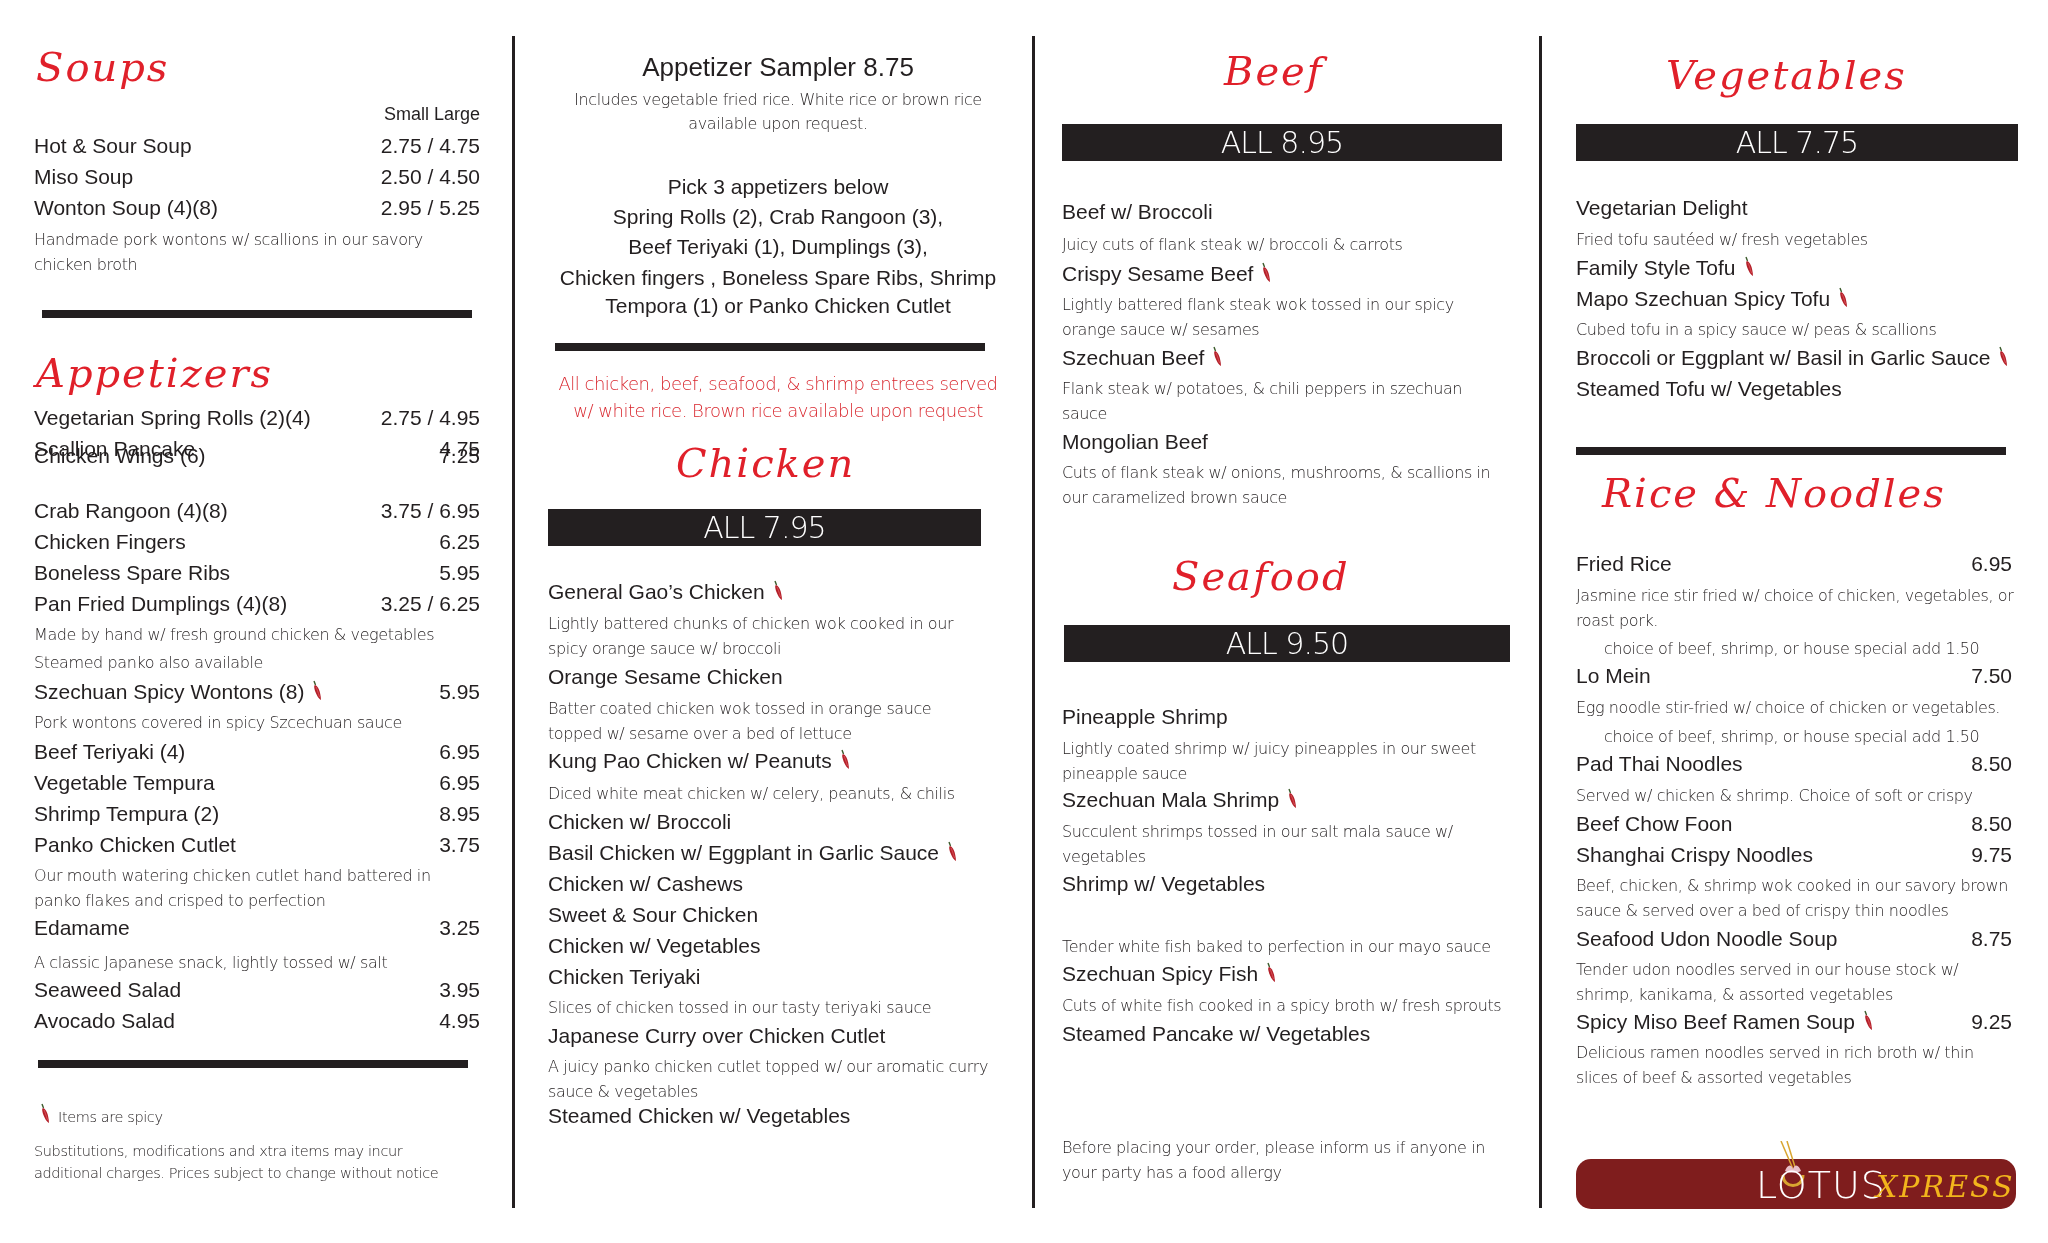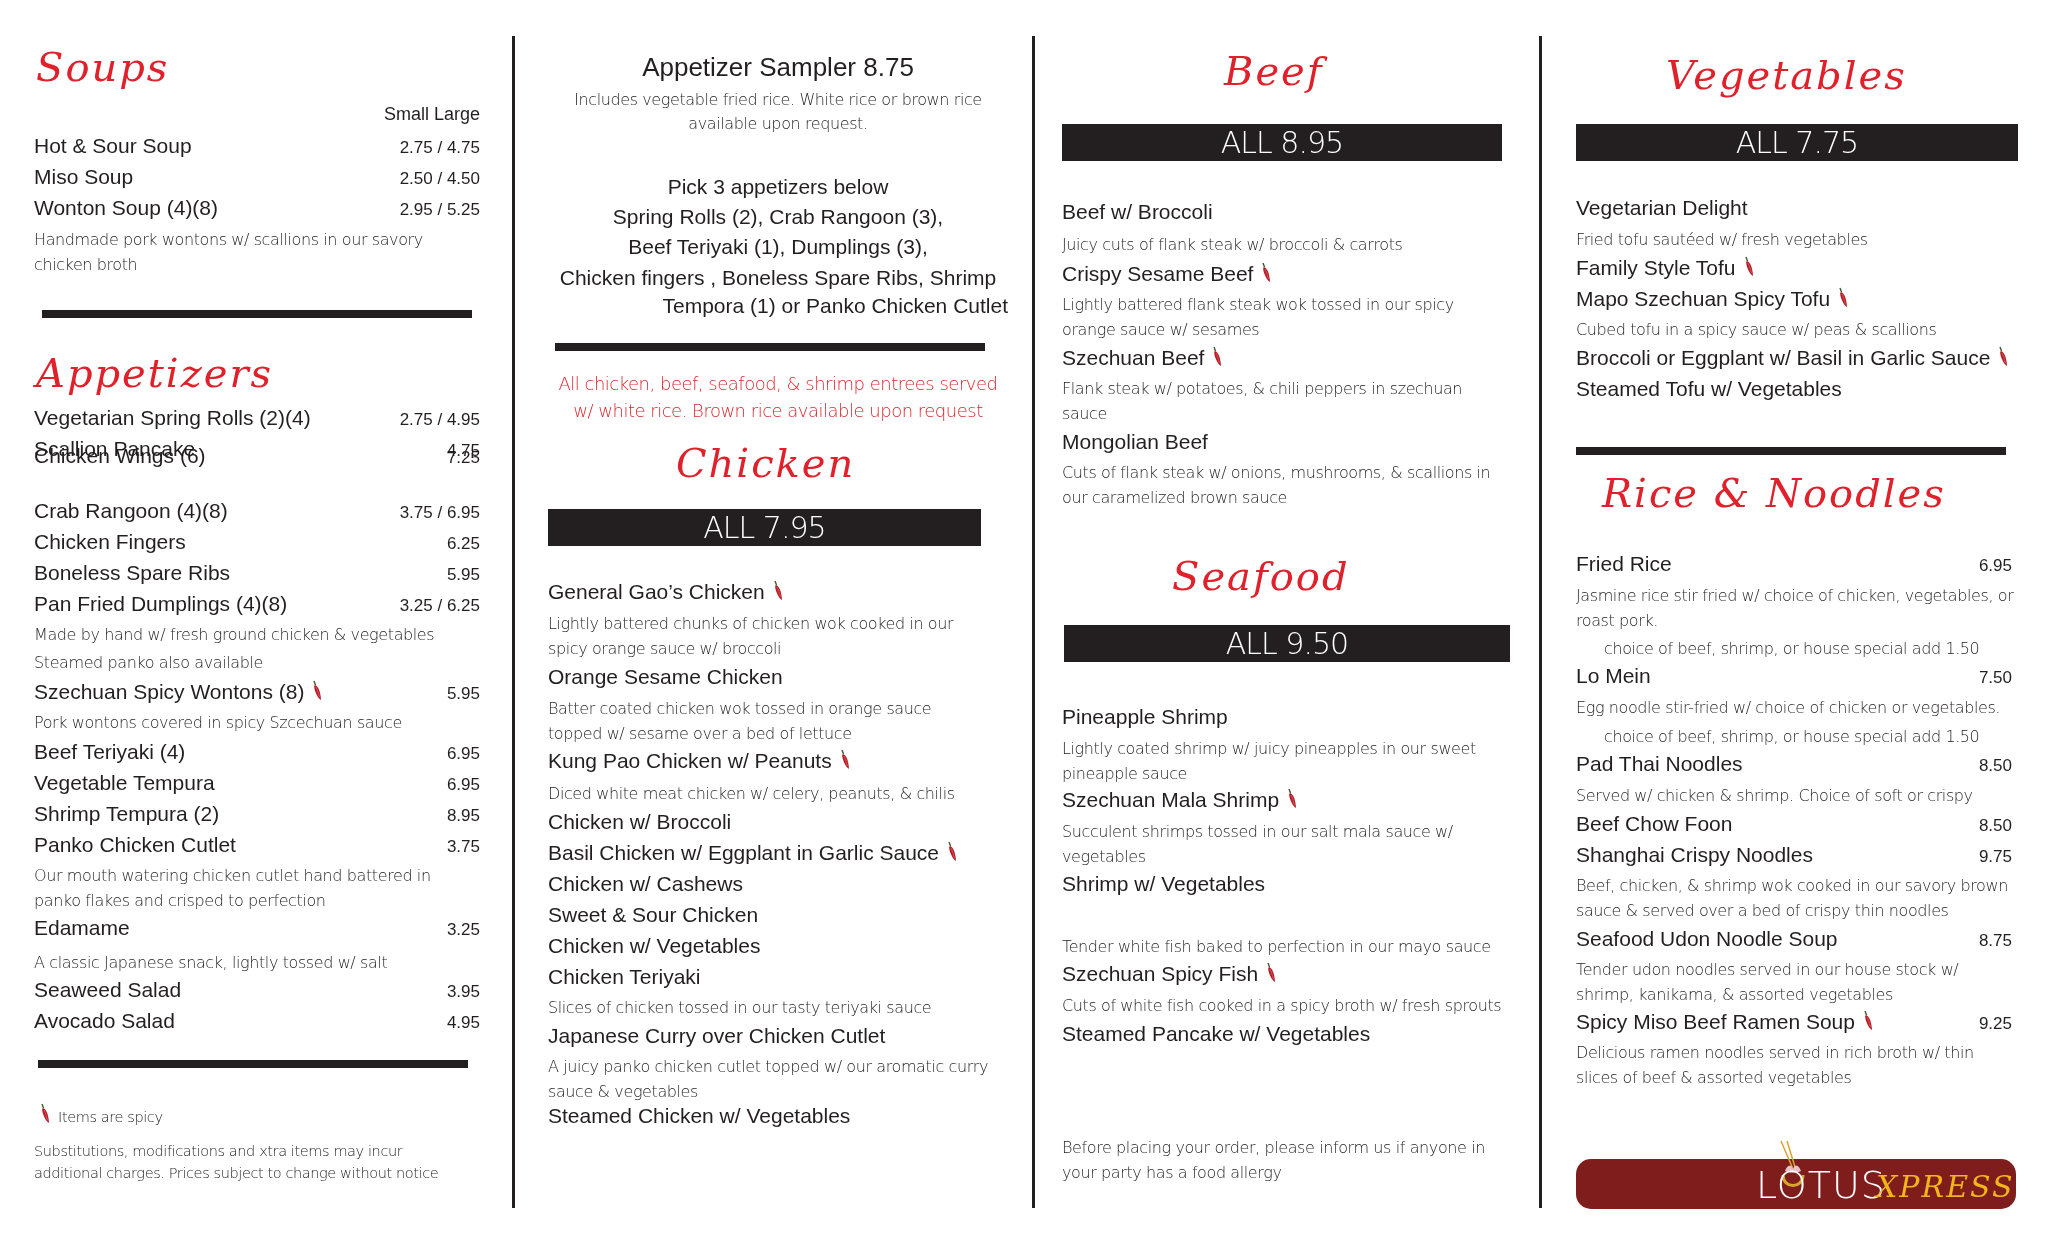--- a/index.html
+++ b/index.html
@@ -28,21 +28,21 @@
   .hbar { position: absolute; height: 8px; background: #231f20; }
 
   .price-banner {
     position: absolute; height: 37px; background: #231f20; color: #ffffff;
     font-family: "DejaVu Sans", sans-serif; font-weight: 200;
     font-size: 30px; letter-spacing: -1px; text-align: center; line-height: 37px;
   }
 
   .row { position: absolute; left: 0; right: 0; display: flex; justify-content: space-between; align-items: baseline; }
   .item-name { font-size: 21px; font-weight: normal; color: #231f20; white-space: nowrap; }
-  .item-price { font-size: 17px; color: #231f20; white-space: nowrap; }
+  .item-price { font-size: 21px; color: #231f20; white-space: nowrap; }
   .desc { position: absolute; left: 0; font-family: "DejaVu Sans", sans-serif; font-size: 16px; color: #231f20; line-height: 25px; font-weight: 300; letter-spacing: -0.4px; }
   .desc-indent { padding-left: 28px; }
 
   .chili {
     display: inline-block; width: 10px; height: 22px; margin-left: 8px; vertical-align: -3px;
   }
 
   .center-text { position: absolute; left: 0; right: 0; text-align: center; }
   .sampler-title { font-size: 26px; }
   .sampler-sub { font-family: "DejaVu Sans", sans-serif; font-size: 16px; font-weight: 300; line-height: 24px; letter-spacing: -0.4px; }
@@ -177,21 +177,21 @@
   <div class="footnote" style="top:1140px; width:440px;">Substitutions, modifications and xtra items may incur additional charges.  Prices subject to change without notice</div>
 </div>
 
 <div class="col" id="col2">
   <div class="center-text sampler-title" style="top:52px;">Appetizer Sampler  8.75</div>
   <div class="center-text sampler-sub" style="top:88px; padding:0 18px;">Includes vegetable fried rice.  White rice or brown rice available upon request.</div>
   <div class="center-text sampler-list" style="top:172px;">Pick 3 appetizers below</div>
   <div class="center-text sampler-list" style="top:202px;">Spring Rolls (2), Crab Rangoon (3),</div>
   <div class="center-text sampler-list" style="top:232px;">Beef Teriyaki (1), Dumplings (3),</div>
   <div class="center-text sampler-list" style="top:263px;">Chicken fingers , Boneless Spare Ribs, Shrimp</div>
-  <div class="center-text sampler-list" style="top:291px;text-align:right;">Tempora (1) or Panko Chicken Cutlet</div>
+  <div class="center-text sampler-list" style="top:291px;">Tempora (1) or Panko Chicken Cutlet</div>
 
   <div class="hbar" style="left:7px; top:343px; width:430px;"></div>
 
   <div class="center-text red-note" style="top:370px; padding:0 10px;">All chicken, beef, seafood, &amp; shrimp entrees served w/ white rice.  Brown rice available upon request</div>
 
   <div class="script-title" style="left:128px; top:440px;">Chicken</div>
   <div class="price-banner" style="left:0; top:509px; width:433px;">ALL 7.95</div>
 
   <div class="row" style="top:580px;">
       <span class="item-name"><span>General Gao’s Chicken</span><svg class="chili">

